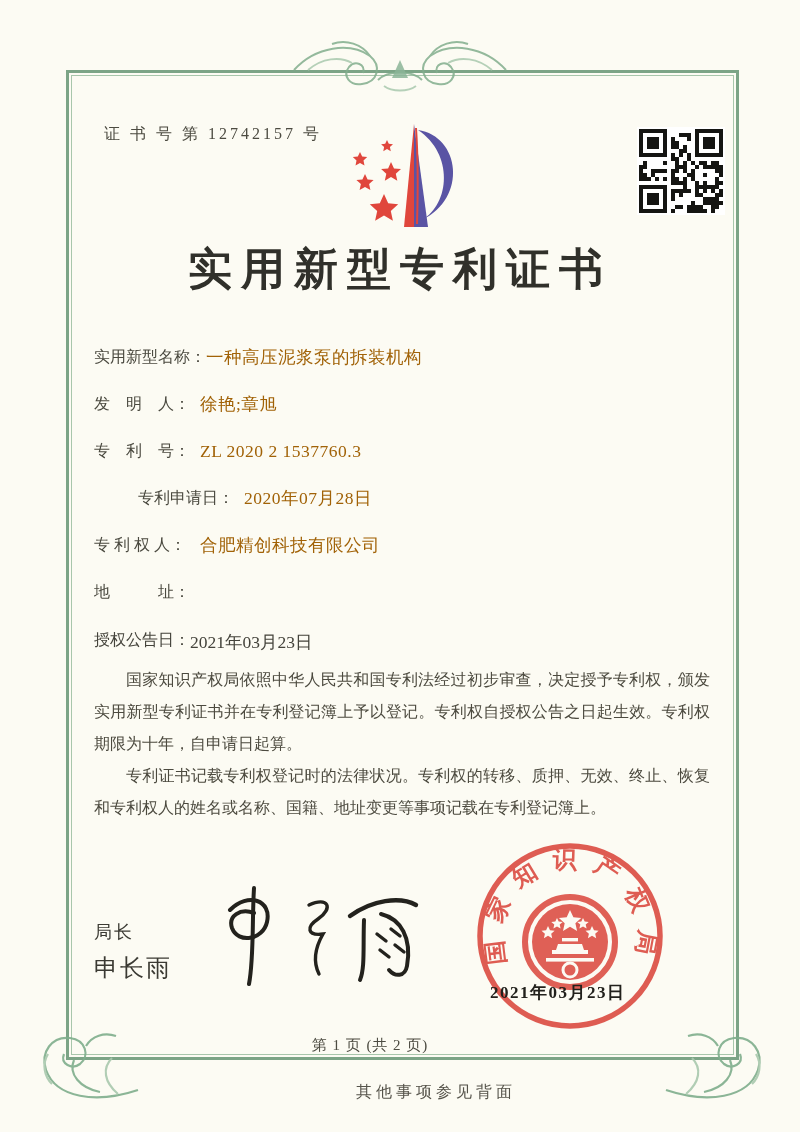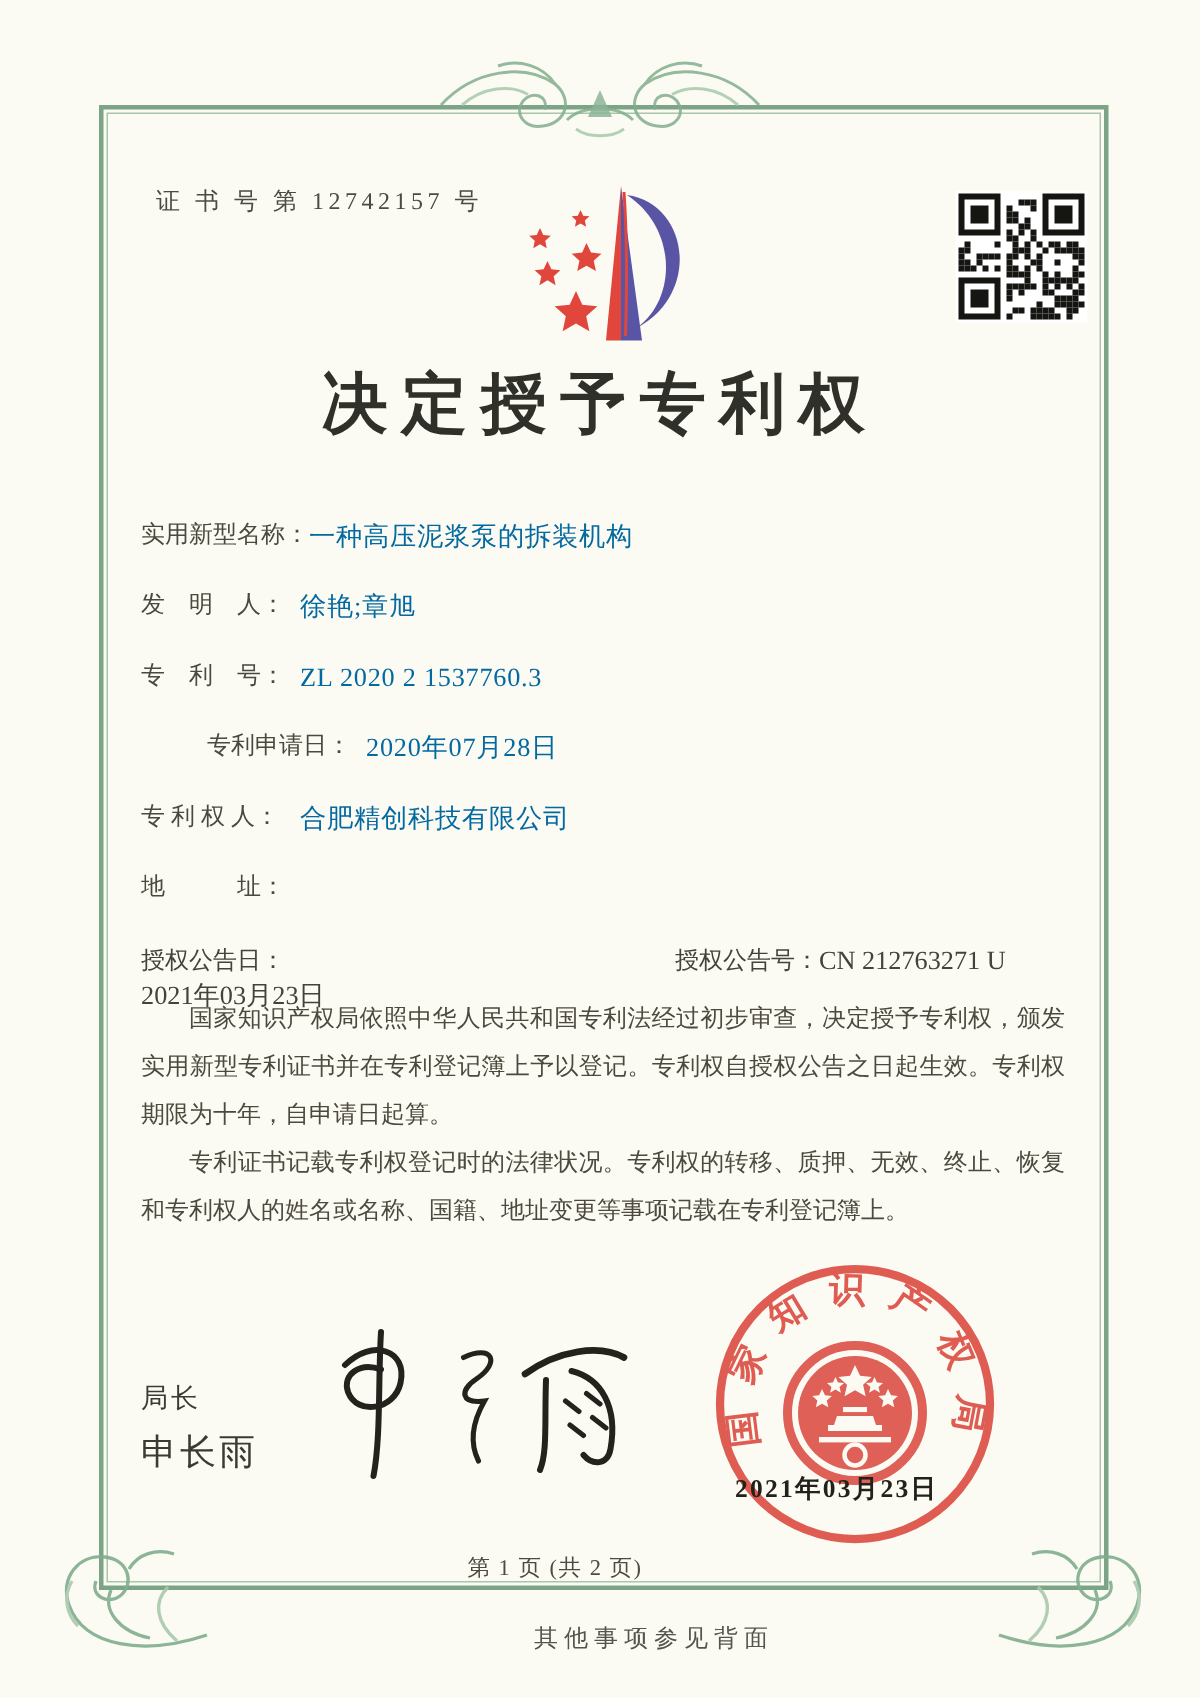--- a/index.html
+++ b/index.html
@@ -21,23 +21,23 @@
   }
   
   .cert-no{left:94px;top:124px;font-size:16px;letter-spacing:3px;color:#4c4b41;margin-left:10px;}
   .title{
     left:0;top:240px;width:800px;text-align:center;
     font-size:44px;font-weight:700;letter-spacing:9px;color:#30302a;
   }
   
   .row{left:94px;width:620px;display:flex;align-items:flex-start;font-size:17.5px;line-height:1.5;}
   .row .lab{flex:0 0 106px;font-size:16px;color:#4a493f;white-space:pre;padding-top:1px;}
-  .row .val{color:#0369a1;letter-spacing:0.5px;}
+  .row .val{color:#a16207;letter-spacing:0.5px;}
   .row .val.addr{max-width:452px;}
-  .grant{left:94px;width:640px;font-size:17.5px;display:flex;flex-direction:column;}
+  .grant{left:94px;width:640px;font-size:17.5px;display:flex;}
   .grant .pair2{position:absolute;left:356px;top:0;display:flex;}
   .grant .lab{font-size:16px;white-space:pre;}
   
   .paras{left:94px;top:664px;width:616px;font-size:16px;line-height:2.0;
     color:#4c4a3f;text-align:justify;}
   .paras p{margin:0;text-indent:2em;}
   
   .signer-title{left:94px;top:920px;font-size:18px;color:#3b3a33;letter-spacing:2px;}
   .signer-name{left:94px;top:952px;font-size:24px;color:#3b3a33;letter-spacing:2px;}
   
@@ -230,21 +230,21 @@
     <rect x="6" y="6" width="20" height="20" fill="#fff"></rect>
     <rect x="10" y="10" width="12" height="12" fill="#151512"></rect>
     <rect x="58" y="2" width="28" height="28" fill="#151512"></rect>
     <rect x="62" y="6" width="20" height="20" fill="#fff"></rect>
     <rect x="66" y="10" width="12" height="12" fill="#151512"></rect>
     <rect x="2" y="58" width="28" height="28" fill="#151512"></rect>
     <rect x="6" y="62" width="20" height="20" fill="#fff"></rect>
     <rect x="10" y="66" width="12" height="12" fill="#151512"></rect>
   </svg>
 
-<div class="abs title">决定授予专利权</div>
+<div class="abs title">实用新型专利证书</div>
 
 <div class="abs row" style="top:344px;">
   <span class="lab">实用新型名称：</span>
   <span class="val">一种高压泥浆泵的拆装机构</span>
 </div>
 <div class="abs row" style="top:391px;">
   <span class="lab">发　明　人：</span>
   <span class="val">徐艳;章旭</span>
 </div>
 <div class="abs row" style="top:438px;">
@@ -259,24 +259,20 @@
   <span class="lab">专 利 权 人：</span>
   <span class="val">合肥精创科技有限公司</span>
 </div>
 <div class="abs row" style="top:579px;">
   <span class="lab">地　　　址：</span>
 </div>
 
 <div class="abs grant" style="top:630px;">
   <span class="lab">授权公告日：</span>
   <span class="val">2021年03月23日</span>
-  <span class="pair2">
-    <span class="lab">授权公告号：</span>
-    <span class="val">CN 212763271 U</span>
-  </span>
 </div>
 
 <div class="abs paras">
   <p>国家知识产权局依照中华人民共和国专利法经过初步审查，决定授予专利权，颁发实用新型专利证书并在专利登记簿上予以登记。专利权自授权公告之日起生效。专利权期限为十年，自申请日起算。</p>
   <p>专利证书记载专利权登记时的法律状况。专利权的转移、质押、无效、终止、恢复和专利权人的姓名或名称、国籍、地址变更等事项记载在专利登记簿上。</p>
 </div>
 
 <div class="abs signer-title">局长</div>
 <div class="abs signer-name">申长雨</div>
 

